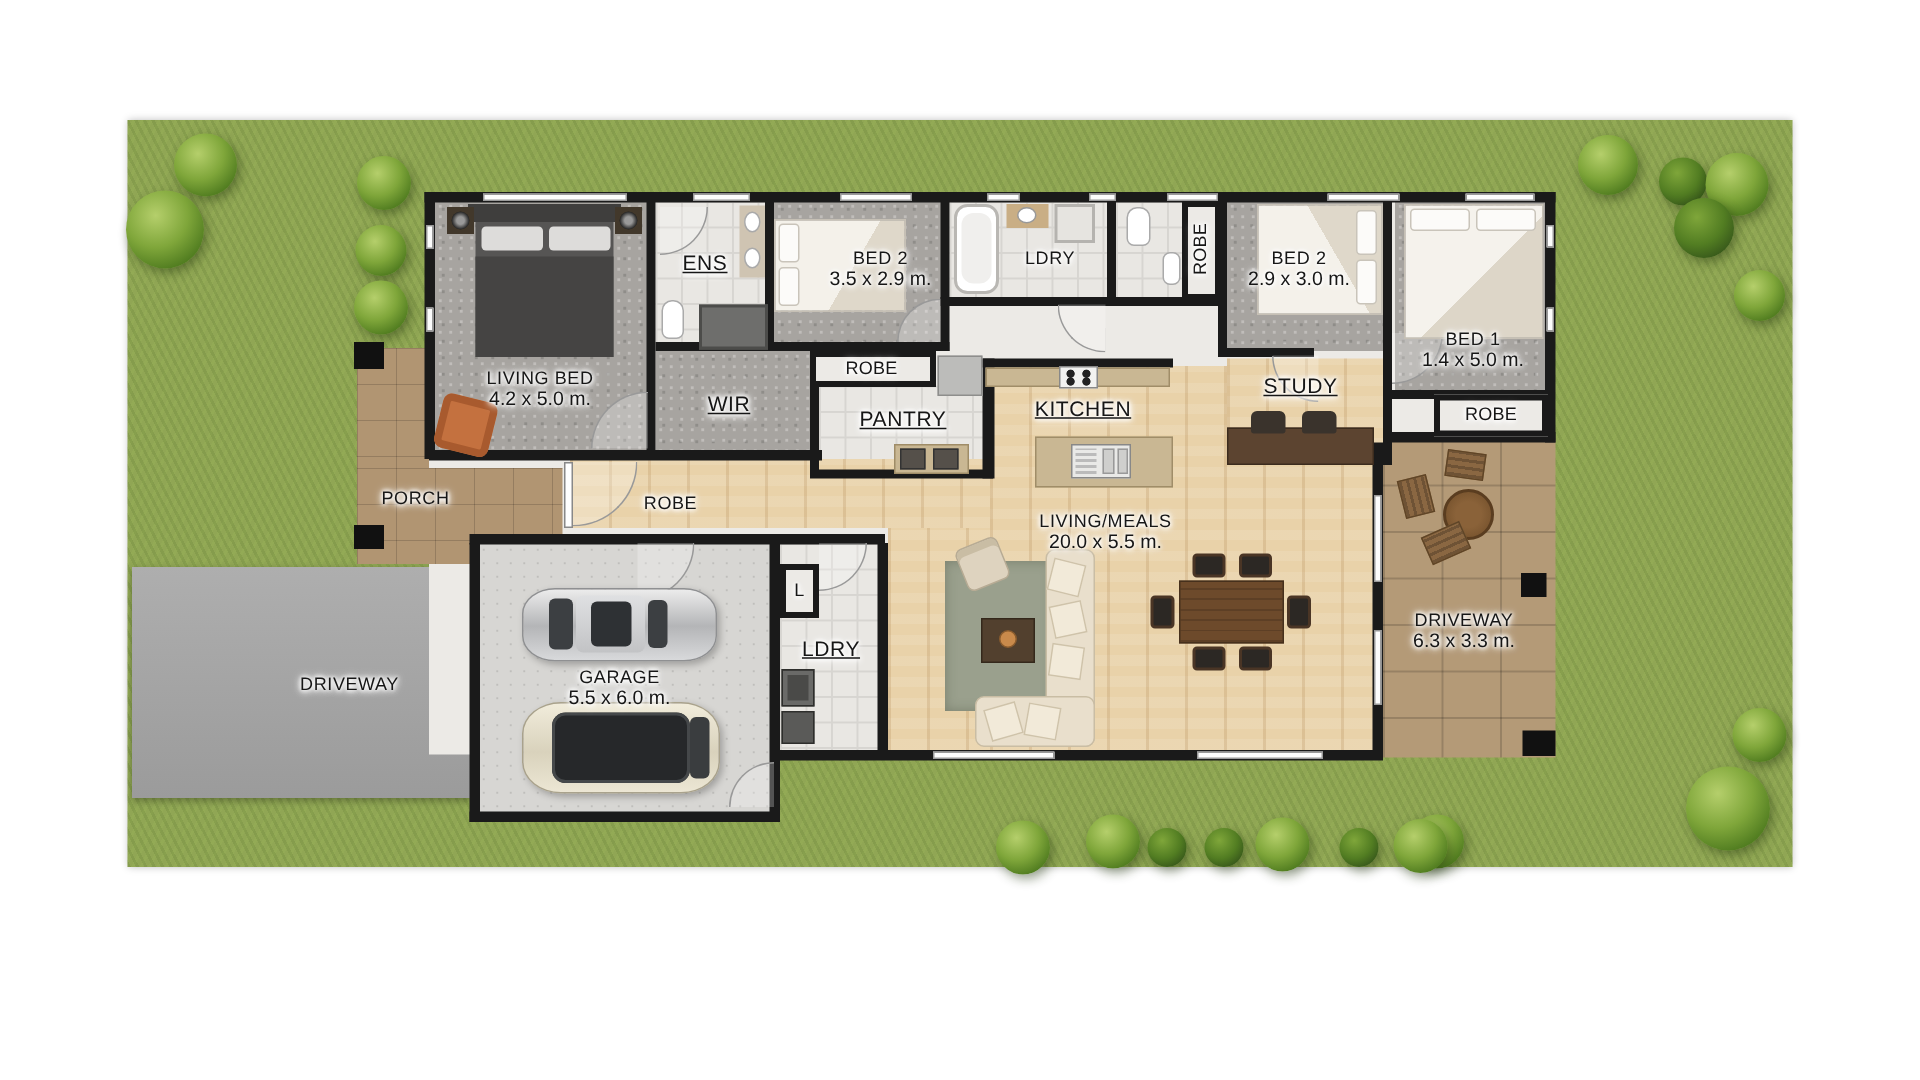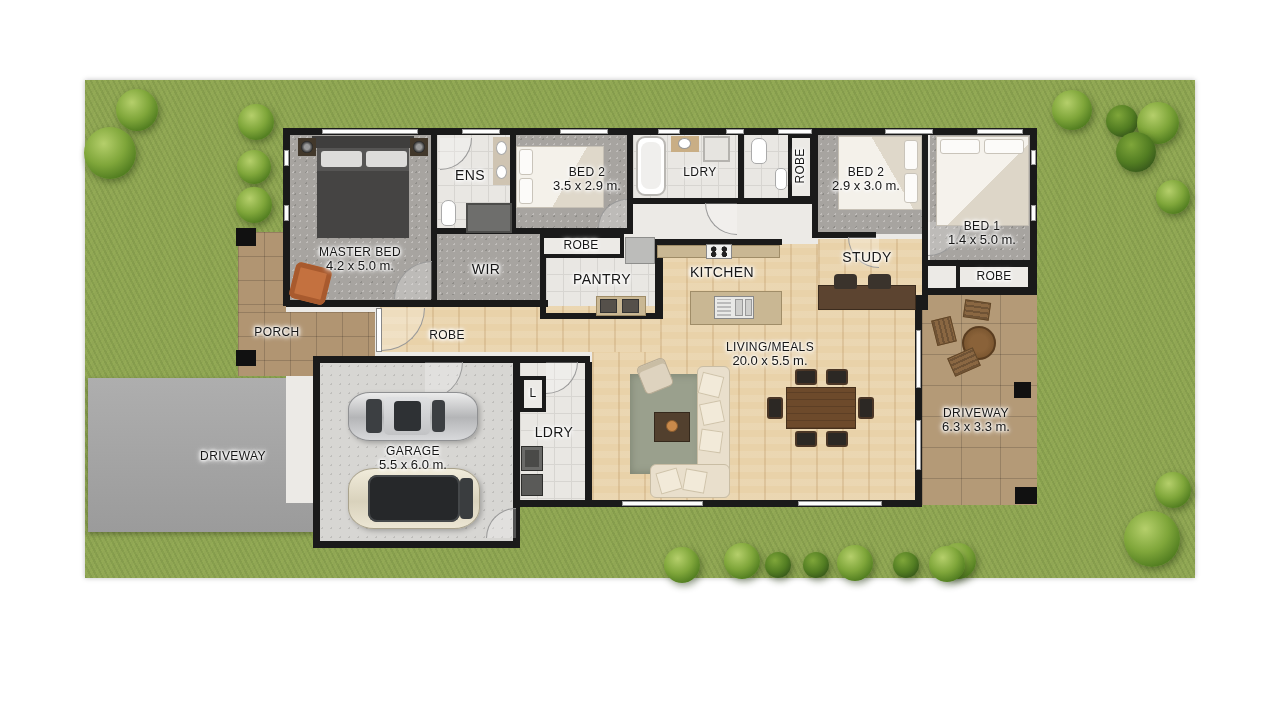--- a/index.html
+++ b/index.html
@@ -48,21 +48,21 @@
   .arc.tl{border-right:0;border-bottom:0;border-radius:100% 0 0 0;}
   .arc.bl{border-right:0;border-top:0;border-radius:0 0 0 100%;}
   .arc.br{border-left:0;border-top:0;border-radius:0 0 100% 0;}
   .leaf{background:#fff;border:1px solid #888;box-sizing:border-box;}
   
   .lbl{position:absolute;transform:translate(-50%,-50%);text-align:center;color:#161616;
        white-space:nowrap;line-height:1.12;
        text-shadow:0 0 3px #fff,0 0 3px #fff,0 0 5px #fff,0 0 7px #fff,0 1px 5px #fff;}
   .lbl .nm{font-size:12px;letter-spacing:.4px;}
   .lbl .dm{font-size:13px;}
-  .lbl.md .nm{font-size:14px;}
+  .lbl.md .nm{font-size:14px;text-decoration:underline;}
   .lbl.sm .nm{font-size:12px;letter-spacing:.2px;}
   .lbl.vert{transform:translate(-50%,-50%) rotate(-90deg);}
   
   .f{position:absolute;box-sizing:border-box;}
 </style>
 </head>
 <body>
 
 <div id="stage">
 
@@ -264,21 +264,21 @@
   <div class="f" style="left:348px;top:392px;width:130px;height:49px;border-radius:22px/17px;background:linear-gradient(180deg,#ececec,#b4b5b7 52%,#d8d9db);border:1px solid #8f9092;box-shadow:2px 2px 5px rgba(0,0,0,.25);"></div>
   <div class="f" style="left:366px;top:399px;width:16px;height:34px;background:#3c3f42;border-radius:4px;"></div>
   <div class="f" style="left:384px;top:397px;width:46px;height:38px;background:linear-gradient(180deg,#dfe0e2,#c2c3c5);border-radius:5px;"></div>
   <div class="f" style="left:394px;top:401px;width:27px;height:30px;background:#2e3134;border-radius:4px;"></div>
   <div class="f" style="left:432px;top:400px;width:13px;height:32px;background:#3c3f42;border-radius:4px;"></div>
   <div class="f" style="left:348px;top:468px;width:132px;height:61px;border-radius:26px/21px;background:linear-gradient(180deg,#f1ecdb,#d9d2bc 55%,#ece6d4);border:1px solid #a9a28c;box-shadow:2px 2px 5px rgba(0,0,0,.25);"></div>
   <div class="f" style="left:368px;top:475px;width:92px;height:47px;background:#26282a;border-radius:9px;box-shadow:inset 0 0 0 2px #45484a;"></div>
   <div class="f" style="left:460px;top:478px;width:13px;height:41px;background:#3a3d3f;border-radius:4px;"></div>
 
   <div class="lbl" style="left:360px;top:260px;">
-    <div class="nm">MASTER BED</div>
+    <div class="nm">LIVING BED</div>
     <div class="dm">4.2 x 5.0 m.</div>
   </div>
   <div class="lbl md" style="left:470px;top:176px;">
     <div class="nm">ENS</div>
   </div>
   <div class="lbl" style="left:587px;top:180px;">
     <div class="nm">BED 2</div>
     <div class="dm">3.5 x 2.9 m.</div>
   </div>
   <div class="lbl" style="left:700px;top:173px;">
@@ -312,21 +312,21 @@
   </div>
   <div class="lbl sm" style="left:994px;top:277px;">
     <div class="nm">ROBE</div>
   </div>
   <div class="lbl" style="left:277px;top:333px;">
     <div class="nm">PORCH</div>
   </div>
   <div class="lbl" style="left:447px;top:336px;">
     <div class="nm">ROBE</div>
   </div>
-  <div class="lbl" style="left:770px;top:355px;">
+  <div class="lbl" style="left:737px;top:355px;">
     <div class="nm">LIVING/MEALS</div>
     <div class="dm">20.0 x 5.5 m.</div>
   </div>
   <div class="lbl" style="left:976px;top:421px;">
     <div class="nm">DRIVEWAY</div>
     <div class="dm">6.3 x 3.3 m.</div>
   </div>
   <div class="lbl" style="left:233px;top:457px;">
     <div class="nm">DRIVEWAY</div>
   </div>

